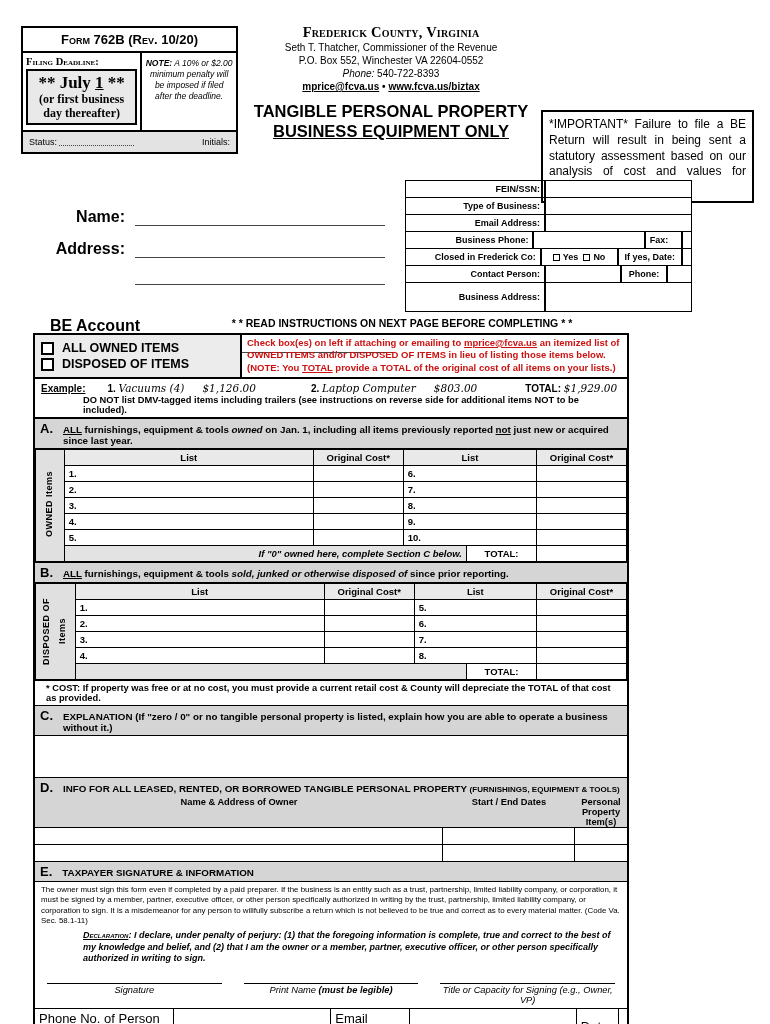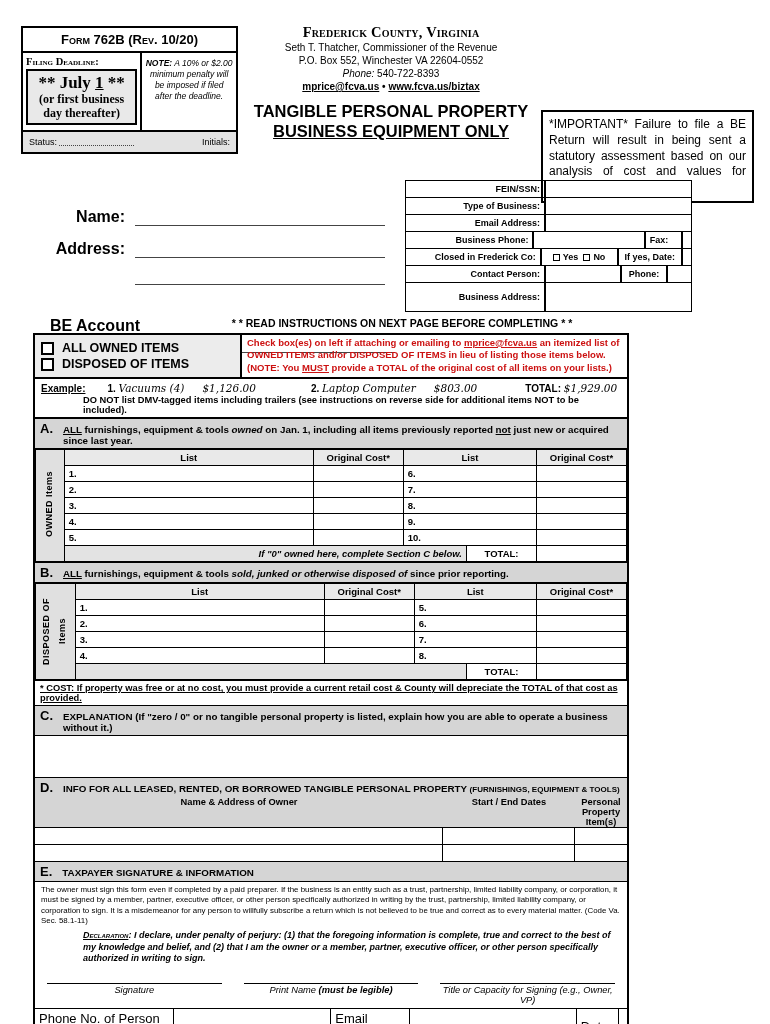--- a/index.html
+++ b/index.html
@@ -80,21 +80,21 @@
 
   table.grid { width:100%; border-collapse:collapse; }
   table.grid td, table.grid th { border:1px solid #000; padding:1px 4px; font-size:9.5px; height:16px; }
   th.colhead { background:#e9e9e9; font-weight:bold; text-align:center; height:14px; }
   td.side-cell { background:#e0e0e0; width:22px; padding:0; text-align:center; }
   .vlabel { writing-mode:vertical-rl; transform:rotate(180deg); font-weight:bold; font-size:9px; letter-spacing:.5px; margin:auto; line-height:1.1; }
   td.num-cell { text-align:left; font-weight:bold; }
   td.foot-note { background:#e3e3e3; text-align:right; font-style:italic; font-weight:bold; border-right:2px solid #000; }
   td.total-cell { font-weight:bold; text-align:center; border:2px solid #000; width:70px; }
 
-  .cost-note { border-top:1px solid #000; border-bottom:1px solid #000; padding:2px 5px; font-weight:bold; font-size:9.3px;text-decoration:underline; }
+  .cost-note { border-top:1px solid #000; border-bottom:1px solid #000; padding:2px 11px; font-weight:bold; font-size:9.3px; }
 
   .c-blank { height:42px; border-bottom:1px solid #000; }
 
   .d-cols { display:flex; background:#d5d5d5; font-weight:bold; font-size:9.3px; text-align:center; border-bottom:1px solid #000; }
   .d-row { display:flex; border-bottom:1px solid #000; height:17px; }
   .d-row > div { border-right:1px solid #000; }
   .d-row > div:last-child { border-right:none; }
   .dc1 { width:408px; } .dc2 { width:132px; } .dc3 { flex:1; }
 
   .e-body { padding:3px 6px 1px 6px; font-size:7.9px; line-height:1.3; text-align:left; }
@@ -224,21 +224,21 @@
         <div class="cb-line">
           <span class="cb"></span>
           <span class="cb-label">ALL OWNED ITEMS</span>
         </div>
         <div class="cb-line">
           <span class="cb"></span>
           <span class="cb-label">DISPOSED OF ITEMS</span>
         </div>
       </div>
       <div class="attach-right">
-        <span>Check box(es) on left if attaching or emailing to </span><u>mprice@fcva.us</u><span> an itemized list of OWNED ITEMS and/or DISPOSED OF ITEMS in lieu of listing those items below.  (NOTE: You </span><u>MUST</u><span> provide a TOTAL of the original cost of all items on your lists.)</span>
+        <span>Check box(es) on left if attaching or emailing to </span><u>mprice@fcva.us</u><span> an itemized list of OWNED ITEMS and/or DISPOSED OF ITEMS in lieu of listing those items below.  (NOTE: You </span><u>TOTAL</u><span> provide a TOTAL of the original cost of all items on your lists.)</span>
       </div>
     </div>
 
     <div class="example-row">
       <div class="ex-line">
         <span class="ex-label">Example:</span>
         <span class="ex-no">1.</span>&nbsp;
         <span class="hand">Vacuums (4)</span>
         <span class="hand gap-s">$1,126.00</span>
         <span class="ex-no gap-l">2.</span>&nbsp;

